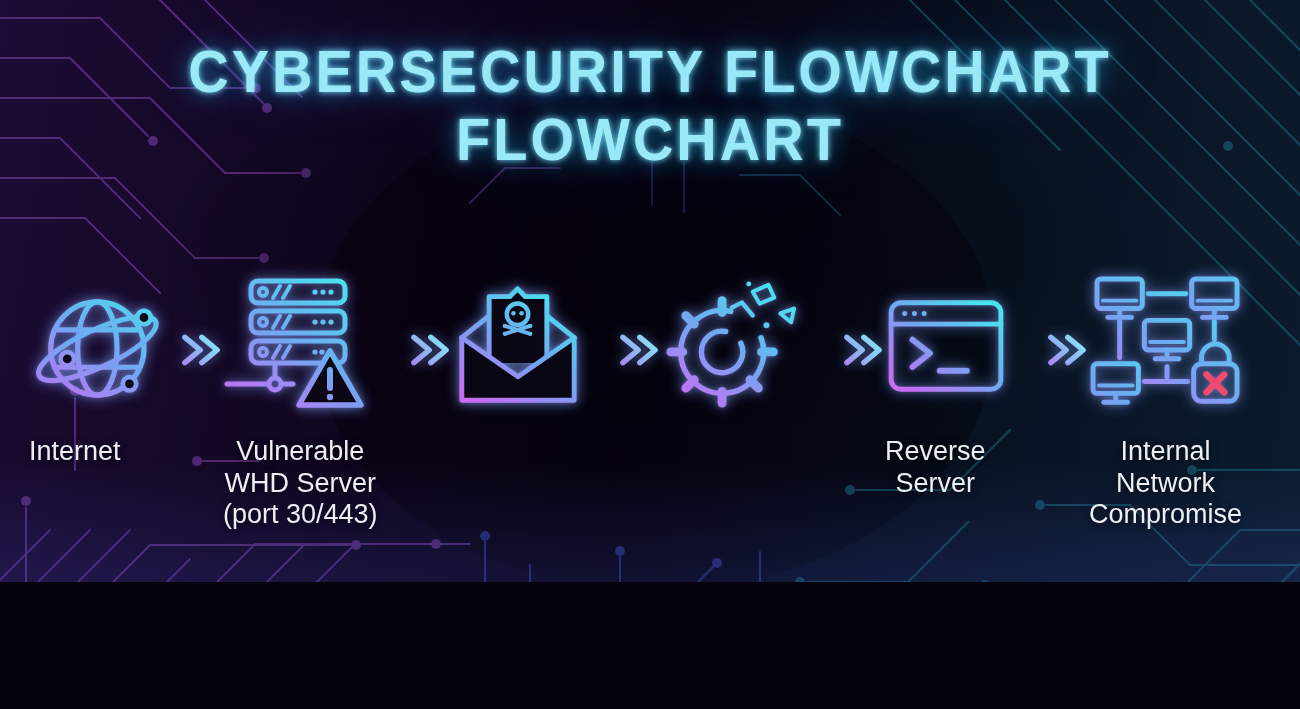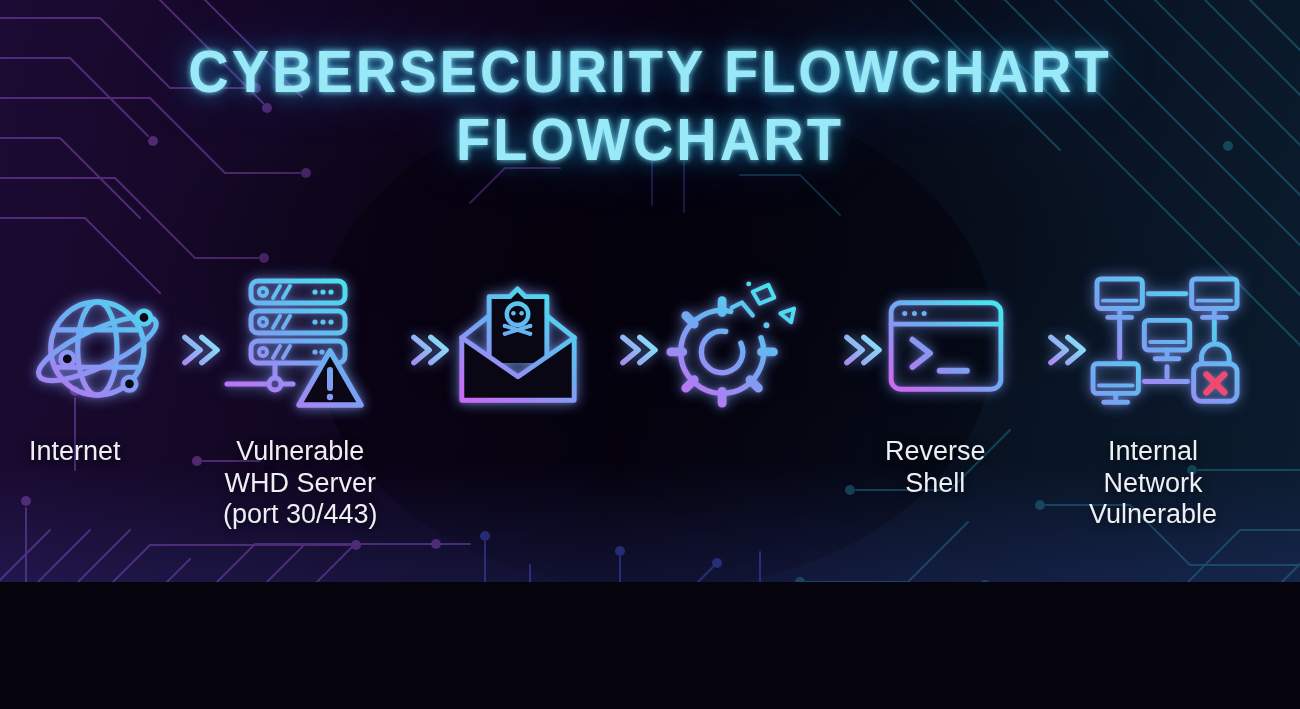--- a/index.html
+++ b/index.html
@@ -311,21 +311,21 @@
           <rect x="6" y="8" width="113" height="89" rx="10"></rect>
           <line x1="6" y1="30" x2="119" y2="30"></line>
           <circle cx="20" cy="19" r="2.6" fill="url(#gE)" stroke="none"></circle>
           <circle cx="30" cy="19" r="2.6" fill="url(#gE)" stroke="none"></circle>
           <circle cx="40" cy="19" r="2.6" fill="url(#gE)" stroke="none"></circle>
           <path d="M28,46 L46,60 L28,74" stroke-width="6"></path>
           <line x1="56" y1="78" x2="84" y2="78" stroke-width="6"></line>
         </svg>
       </div>
       <div class="label">Reverse
-Shell</div>
+Server</div>
     </div>
 
     <div class="chev">
       <svg width="44" height="40" viewBox="0 0 52 44" fill="none" stroke="url(#gV)" stroke-width="6.5" stroke-linecap="round" stroke-linejoin="round">
         <path d="M7,7 L25,22 L7,37"></path>
           <path d="M27,7 L45,22 L27,37"></path>
       </svg>
     </div>
 
     <div class="step s6">
@@ -340,17 +340,17 @@
           <use href="#mon" x="104" y="4"></use>
           <use href="#mon" x="56" y="46"></use>
           <use href="#mon" x="4" y="90"></use>
           <path d="M114,90 V84 A14,14 0 0 1 142,84 V90"></path>
           <rect x="106" y="90" width="44" height="38" rx="8"></rect>
           <path d="M119,101 L137,119 M137,101 L119,119" stroke="#f24a6e" stroke-width="6.5"></path>
         </svg>
       </div>
       <div class="label">Internal
 Network
-Vulnerable</div>
+Compromise</div>
     </div>
 
   </div>
 </div>
 
 </body></html>

